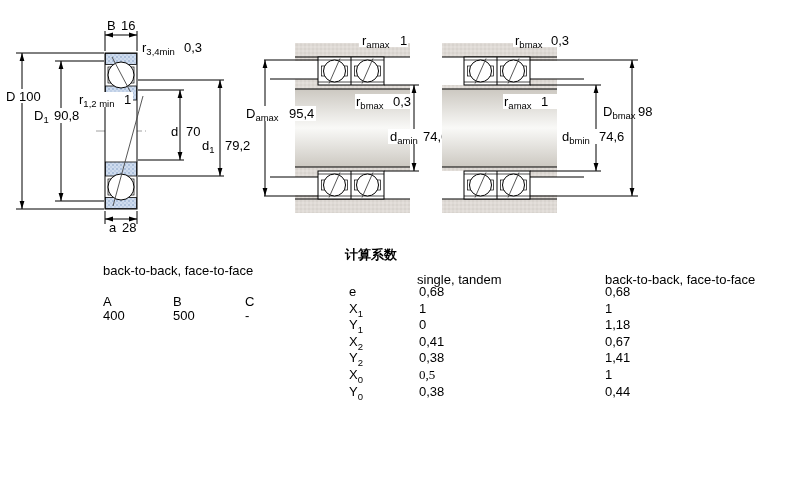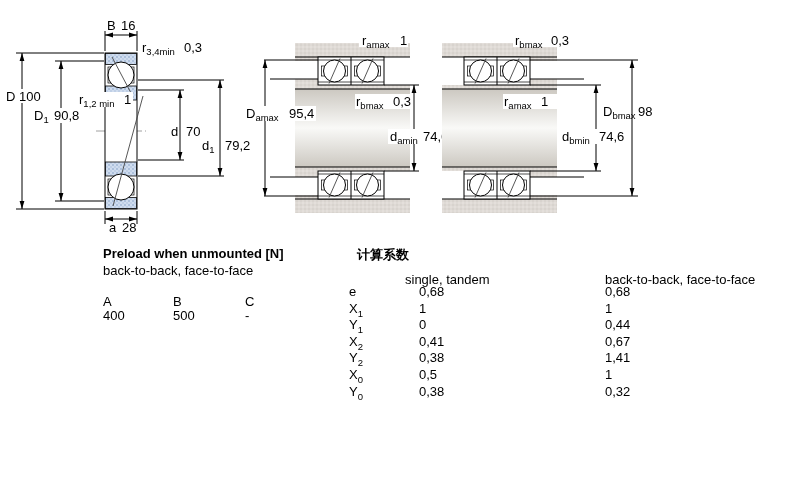--- a/index.html
+++ b/index.html
@@ -166,71 +166,70 @@
     <rect x="560" y="129" width="62" height="15" fill="#fff"></rect>
     <text class="dim" x="515" y="45"><tspan>r</tspan><tspan class="sb" dy="3">bmax</tspan><tspan x="551" dy="-3">0,3</tspan></text>
     <text class="dim" x="504" y="106"><tspan>r</tspan><tspan class="sb" dy="3">amax</tspan><tspan x="541" dy="-3">1</tspan></text>
     <text class="dim" x="603" y="116"><tspan>D</tspan><tspan class="sb" dy="3">bmax</tspan><tspan x="638" dy="-3">98</tspan></text>
     <text class="dim" x="562" y="141"><tspan>d</tspan><tspan class="sb" dy="3">bmin</tspan><tspan x="599" dy="-3">74,6</tspan></text>
   </g>
 </svg>
 
 
 <div class="abs" style="left:103px;top:246px;width:220px;height:90px;">
-  <div class="abs bold" style="left:0;top:0;">Preload when unmounted [N]</div>
   <div class="abs" style="left:0;top:17px;">back-to-back, face-to-face</div>
   <div class="abs" style="left:0;top:48px;width:220px;">
     <span class="abs" style="left:0;">A</span>
     <span class="abs" style="left:70px;">B</span>
     <span class="abs" style="left:142px;">C</span>
   </div>
   <div class="abs" style="left:0;top:62px;width:220px;">
     <span class="abs" style="left:0;">400</span>
     <span class="abs" style="left:70px;">500</span>
     <span class="abs" style="left:142px;">-</span>
   </div>
 </div>
 
 
 <div class="abs" style="left:345px;top:246px;width:440px;height:160px;">
-  <div class="abs bold" style="left:12px;top:0;">计算系数</div>
-  <div class="abs" style="left:60px;top:26px;">single, tandem</div>
+  <div class="abs bold" style="left:0;top:0;">计算系数</div>
+  <div class="abs" style="left:72px;top:26px;">single, tandem</div>
   <div class="abs" style="left:260px;top:26px;">back-to-back, face-to-face</div>
 
   <div class="abs" style="left:0;top:38px;width:440px;">
     <span class="abs" style="left:4px;"><span>e</span><sub></sub></span>
     <span class="abs" style="left:74px;">0,68</span>
     <span class="abs" style="left:260px;">0,68</span>
   </div>
   <div class="abs" style="left:0;top:55px;width:440px;">
     <span class="abs" style="left:4px;"><span>X</span><sub>1</sub></span>
     <span class="abs" style="left:74px;">1</span>
     <span class="abs" style="left:260px;">1</span>
   </div>
   <div class="abs" style="left:0;top:71px;width:440px;">
     <span class="abs" style="left:4px;text-align:center;"><span>Y</span><sub>1</sub></span>
     <span class="abs" style="left:74px;">0</span>
-    <span class="abs" style="left:260px;">0,44</span>
+    <span class="abs" style="left:260px;">1,18</span>
   </div>
   <div class="abs" style="left:0;top:88px;width:440px;">
     <span class="abs" style="left:4px;"><span>X</span><sub>2</sub></span>
     <span class="abs" style="left:74px;">0,41</span>
     <span class="abs" style="left:260px;">0,67</span>
   </div>
   <div class="abs" style="left:0;top:104px;width:440px;">
     <span class="abs" style="left:4px;"><span>Y</span><sub>2</sub></span>
     <span class="abs" style="left:74px;">0,38</span>
     <span class="abs" style="left:260px;">1,41</span>
   </div>
   <div class="abs" style="left:0;top:121px;width:440px;">
     <span class="abs" style="left:4px;"><span>X</span><sub>0</sub></span>
-    <span class="abs" style="left:74px;">0,5</span>
+    <span class="abs" style="left:74px;font-family:Liberation Serif, serif;">0,5</span>
     <span class="abs" style="left:260px;">1</span>
   </div>
   <div class="abs" style="left:0;top:138px;width:440px;">
     <span class="abs" style="left:4px;"><span>Y</span><sub>0</sub></span>
     <span class="abs" style="left:74px;">0,38</span>
-    <span class="abs" style="left:260px;">0,32</span>
+    <span class="abs" style="left:260px;">0,44</span>
   </div>
 </div>
 
 
 
 
 </body></html>

